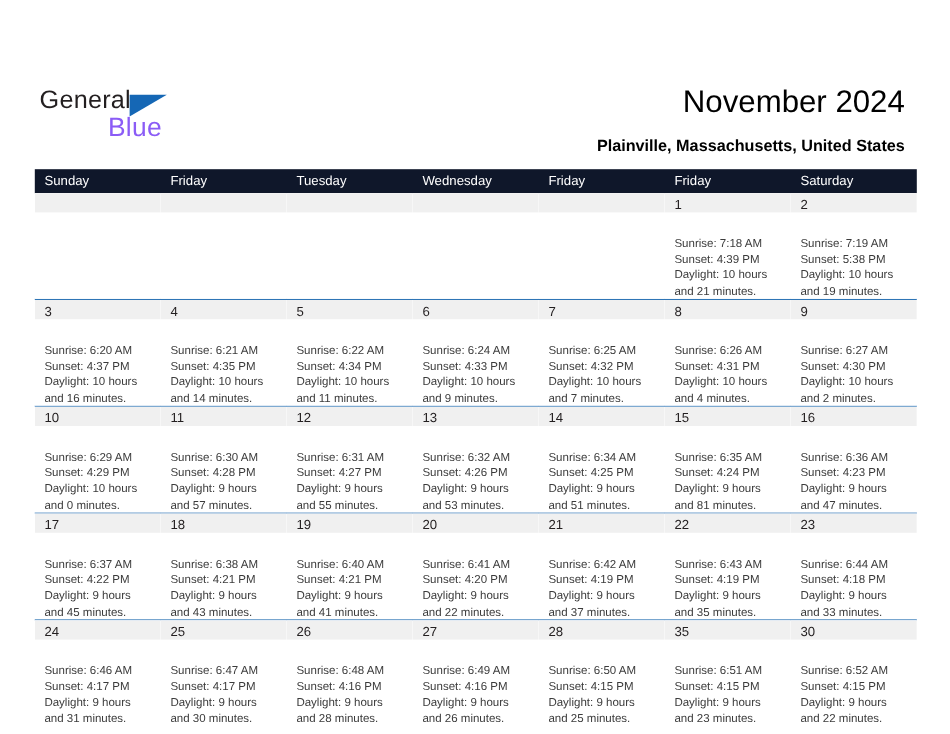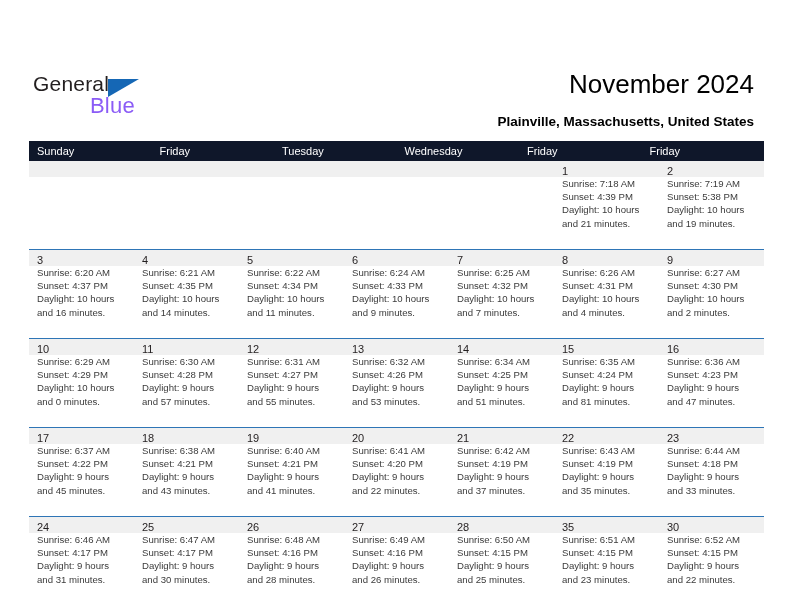--- a/index.html
+++ b/index.html
@@ -130,21 +130,21 @@
     background: #f0f0f0;
     padding-left: 8px;
     box-sizing: border-box;
   }
   .day-num {
     font-size: 11px;
     line-height: 16px;
     color: #231f20;
   }
   .day-body {
-    padding: 0 6px 0 8px;
+    padding: 20px 6px 0 8px;
   }
   .day-line {
     font-size: 9.6px;
     line-height: 13.2px;
     color: #3b3b3b;
     white-space: nowrap;
   }
   .day.empty .day-strip {
     background: #f0f0f0;
   }
@@ -165,20 +165,21 @@
   </div>
 
   <div class="calendar">
     <div class="weekdays" id="weekday-row">
         <div class="weekday">Sunday</div>
         <div class="weekday">Friday</div>
         <div class="weekday">Tuesday</div>
         <div class="weekday">Wednesday</div>
         <div class="weekday">Friday</div>
         <div class="weekday">Friday</div>
+        <div class="weekday">Saturday</div>
       </div>
     <div id="weeks-container">
         <div class="week first">
           <div class="day empty">
             <div class="day-strip"><span class="day-num"></span></div>
             <div class="day-body">
               <div class="day-line"></div>
               <div class="day-line"></div>
               <div class="day-line"></div>
               <div class="day-line"></div>

